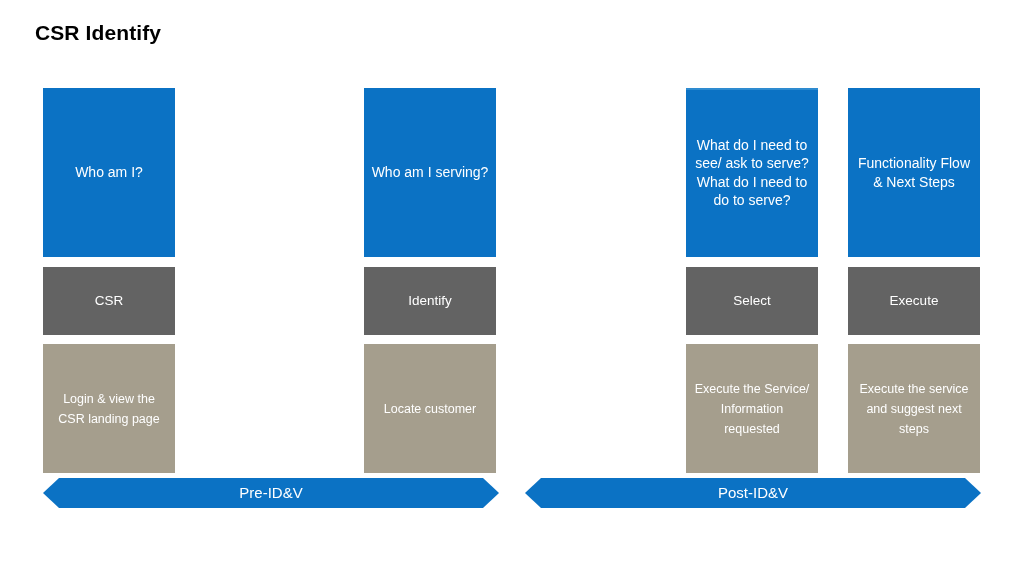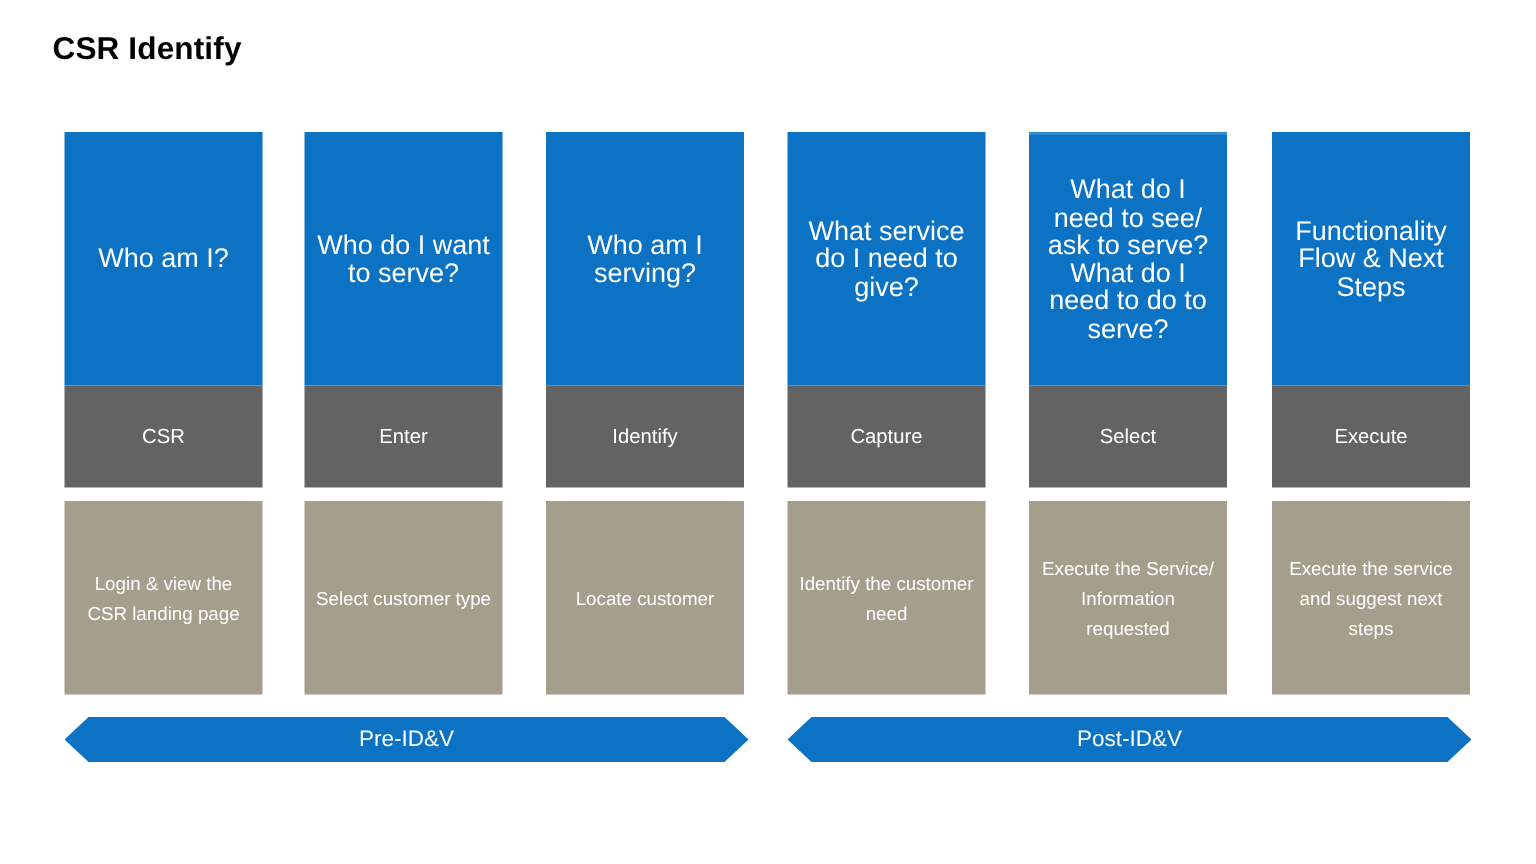--- a/index.html
+++ b/index.html
@@ -55,42 +55,42 @@
 
   
   .cell-question {
     height: 169px;
     background: #0B72C4;
     color: #ffffff;
     display: flex;
     align-items: center;
     justify-content: center;
     text-align: center;
-    font-size: 18px;
+    font-size: 14px;
     line-height: 18.5px;
     padding: 0 6px;
     box-sizing: border-box;
   }
   .cell-question .q-stack {
     display: block;
     width: 100%;
   }
   .cell-question .q-para {
     display: block;
   }
   .cell-question .q-para + .q-para {
   }
   
   .col-4 .cell-question {
     box-shadow: inset 0 2px 0 0 #2E8BD0;
   }
 
   
   .cell-stage {
-    margin-top: 0;
+    margin-top: 10px;
     height: 68px;
     background: #636363;
     color: #ffffff;
     display: flex;
     align-items: center;
     justify-content: center;
     text-align: center;
     font-size: 13.5px;
     line-height: 18px;
     padding: 16px 4px;
@@ -141,49 +141,31 @@
   <div class="column col-0">
     <div class="cell-question">
       <span class="q-stack">
         <span class="q-para">Who am I?</span>
       </span>
     </div>
     <div class="cell-stage">CSR</div>
     <div class="cell-description">Login &amp; view the CSR landing page</div>
   </div>
 
-  <div class="column col-1">
-    <div class="cell-question">
-      <span class="q-stack">
-        <span class="q-para">Who do I want to serve?</span>
-      </span>
-    </div>
-    <div class="cell-stage">Enter</div>
-    <div class="cell-description">Select customer type</div>
-  </div>
 
   <div class="column col-2">
     <div class="cell-question">
       <span class="q-stack">
         <span class="q-para">Who am I serving?</span>
       </span>
     </div>
     <div class="cell-stage">Identify</div>
     <div class="cell-description">Locate customer</div>
   </div>
 
-  <div class="column col-3">
-    <div class="cell-question">
-      <span class="q-stack">
-        <span class="q-para">What service do I need to give?</span>
-      </span>
-    </div>
-    <div class="cell-stage">Capture</div>
-    <div class="cell-description">Identify the customer need</div>
-  </div>
 
   <div class="column col-4">
     <div class="cell-question">
       <span class="q-stack">
         <span class="q-para">What do I need to see/ ask to serve?</span>
         <span class="q-para">What do I need to do to serve?</span>
       </span>
     </div>
     <div class="cell-stage">Select</div>
     <div class="cell-description">Execute the Service/ Information requested</div>

